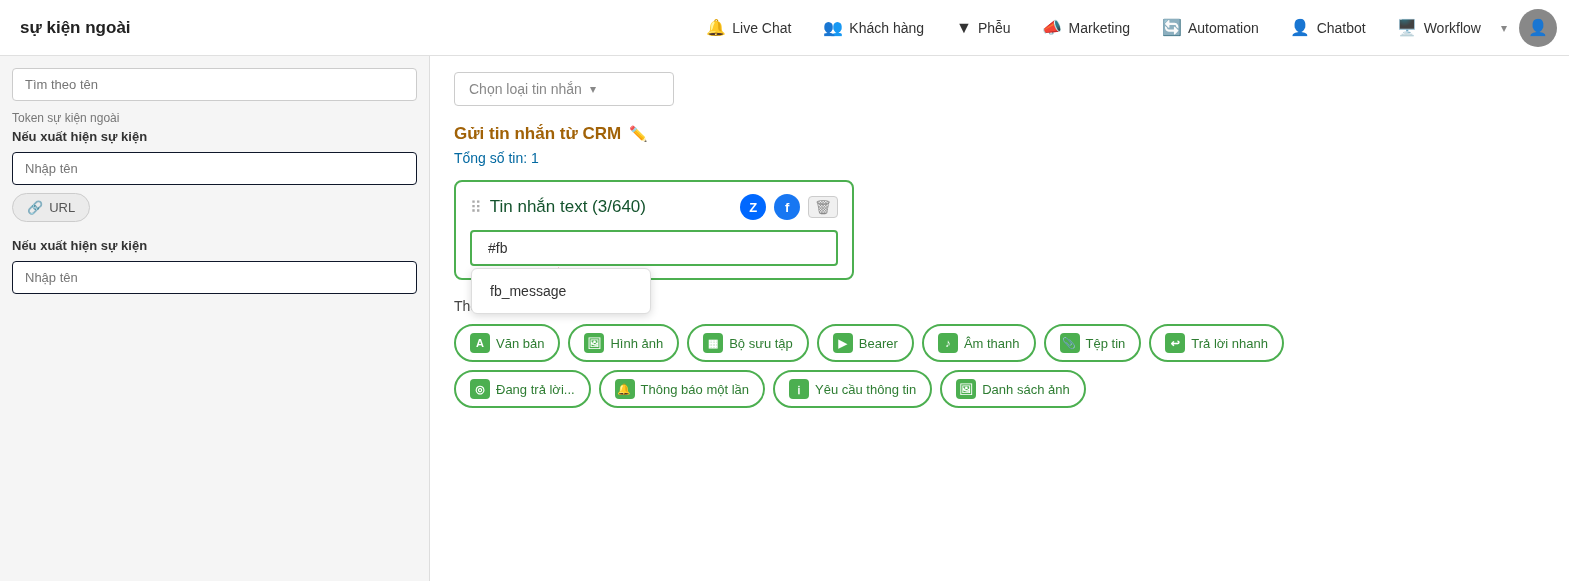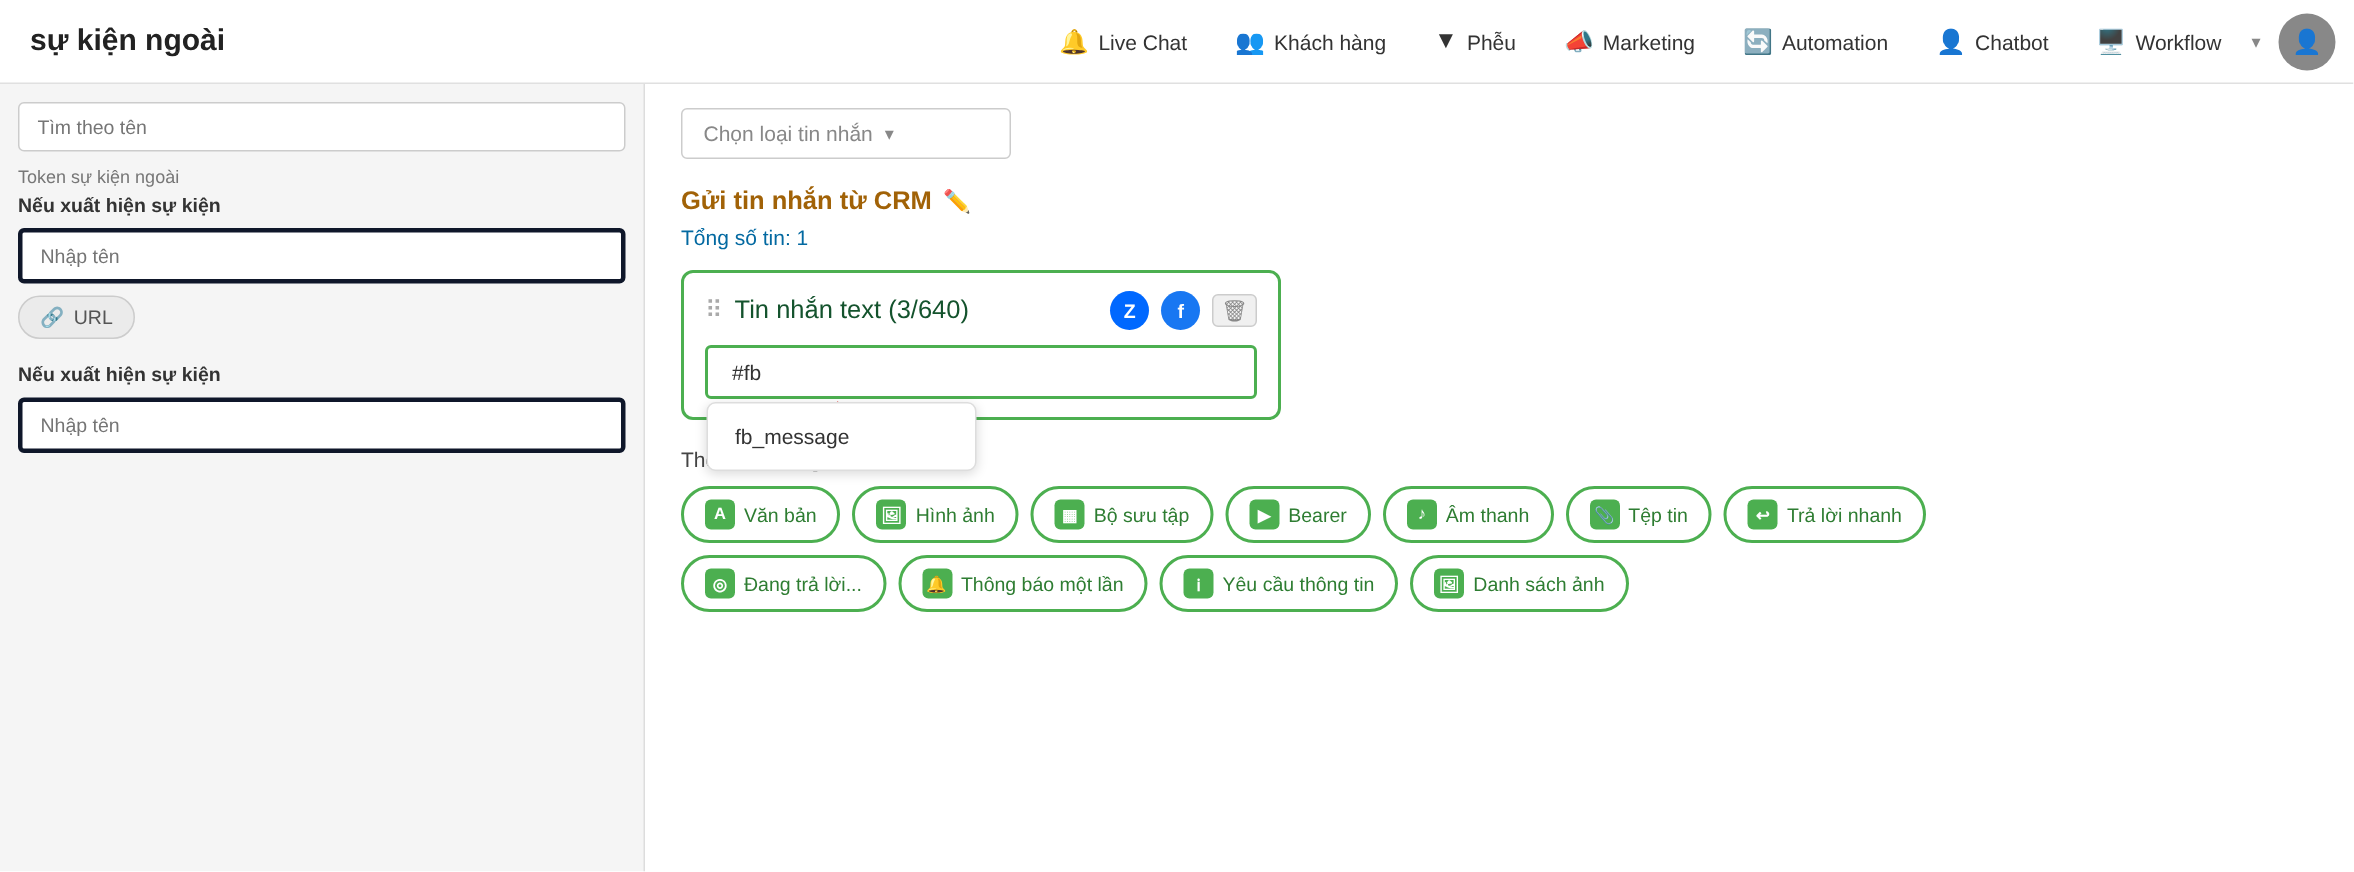--- a/index.html
+++ b/index.html
@@ -9,21 +9,21 @@
     .top-nav {
       display: flex;
       align-items: center;
       height: 56px;
       background: #fff;
       border-bottom: 1px solid #e0e0e0;
       padding: 0 12px;
       gap: 0;
     }
     .nav-title {
-      font-size: 20px;
+      font-size: 17px;
       font-weight: 600;
       color: #222;
       min-width: 160px;
       padding-left: 8px;
     }
     .nav-spacer { flex: 1; }
     .nav-items {
       display: flex;
       align-items: center;
       gap: 4px;
@@ -100,21 +100,21 @@
     }
     .sidebar-section-title {
       font-size: 13px;
       font-weight: 600;
       color: #333;
       margin-bottom: 8px;
     }
     .sidebar-input {
       width: 100%;
       padding: 8px 12px;
-      border: 3px solid #0f172a;
+      border: 1px solid #0f172a;
       border-radius: 4px;
       font-size: 13px;
       background: #fff;
       color: #999;
       margin-bottom: 8px;
     }
     .sidebar-url-btn {
       display: inline-flex;
       align-items: center;
       gap: 6px;

